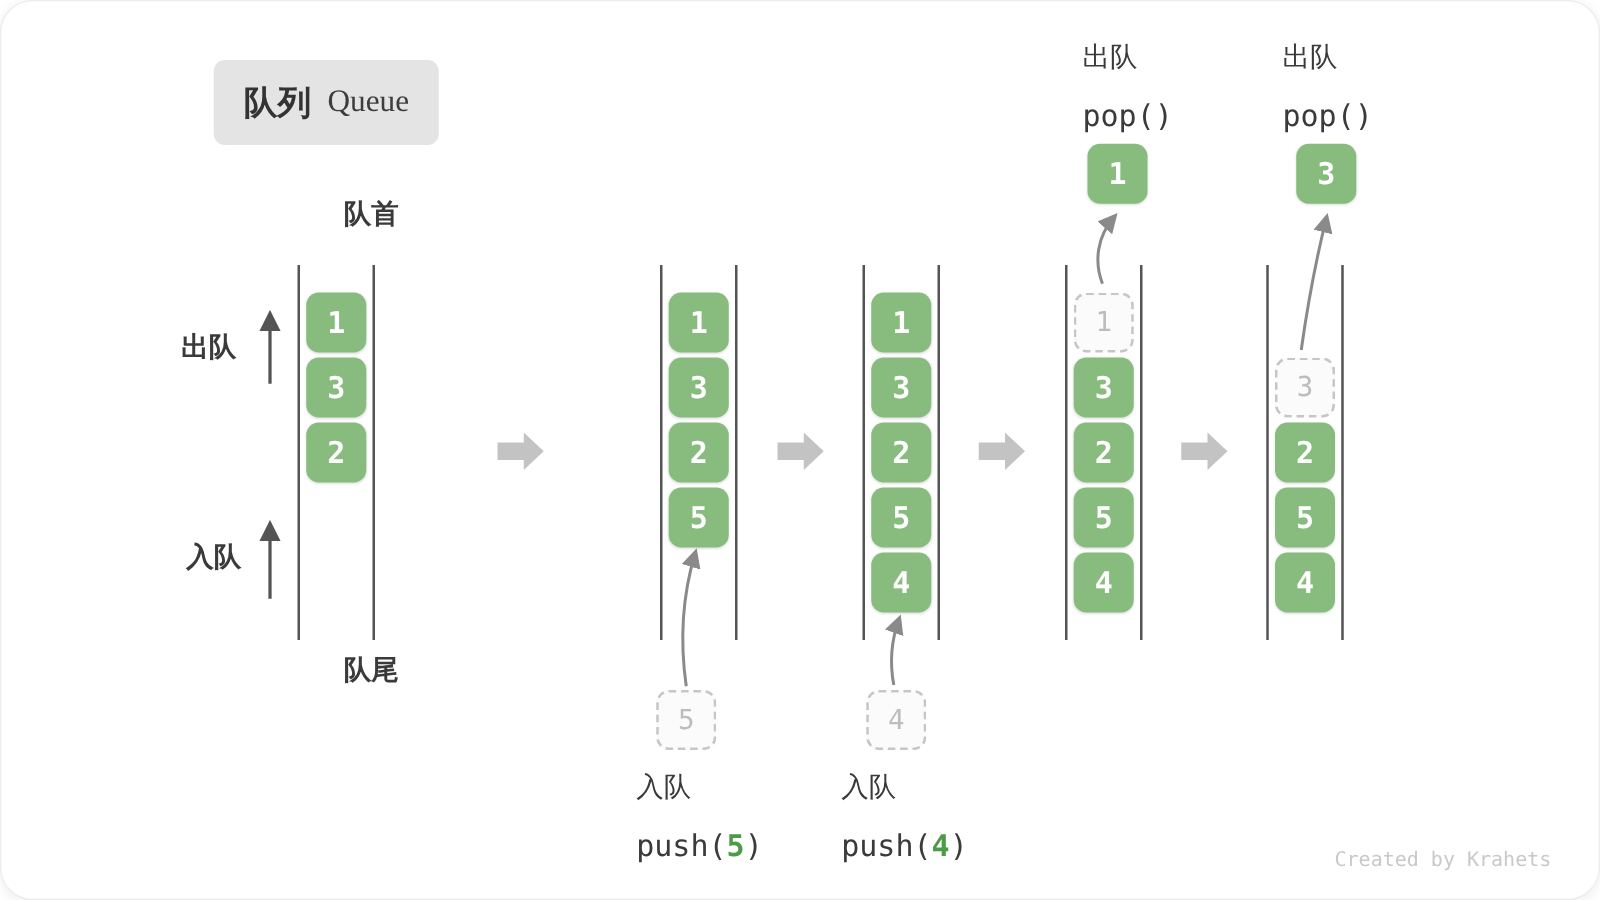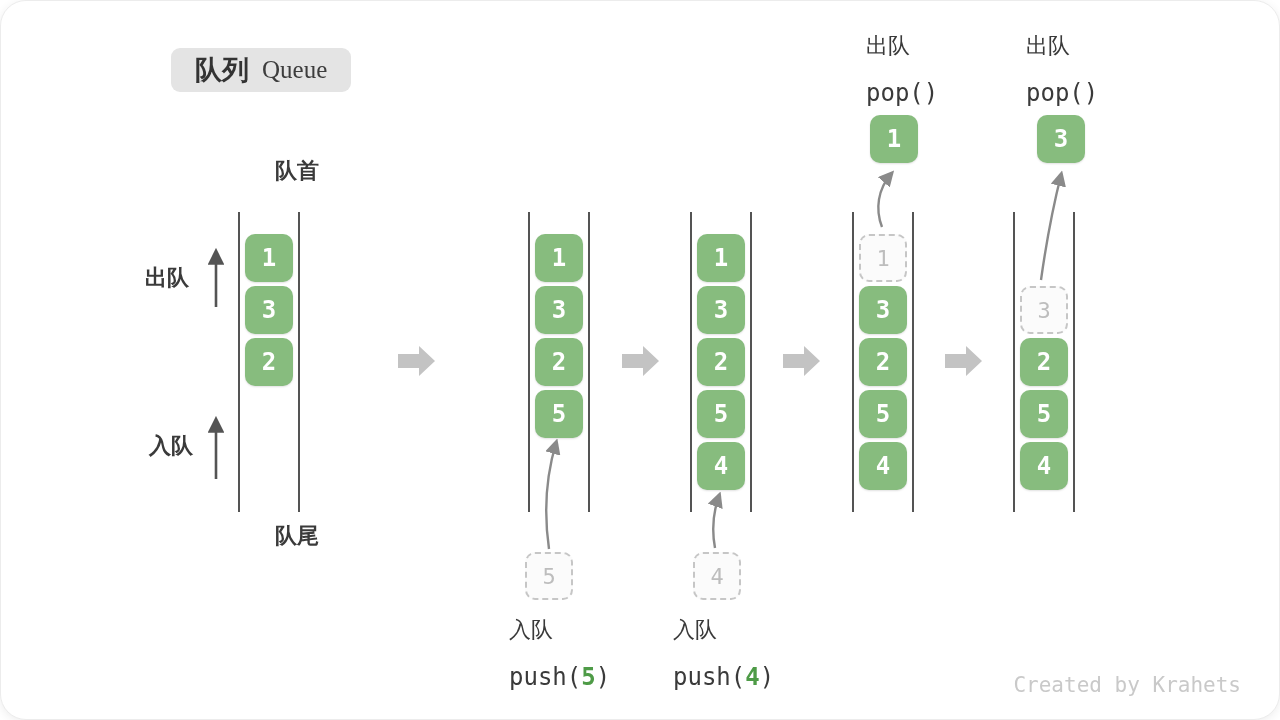--- a/index.html
+++ b/index.html
@@ -17,21 +17,21 @@
   *{box-sizing:border-box;margin:0;padding:0;}
   html,body{background:#fff;}
   .canvas{
     position:relative;width:1280px;height:720px;background:#fff;
     border-radius:26px;border:1px solid #ececec;
     box-shadow:0 2px 10px rgba(0,0,0,.07);
     overflow:hidden;
     font-family:"Liberation Sans",sans-serif;
   }
   .badge{
-    position:absolute;left:170px;top:47px;height:44px;
+    position:absolute;left:170px;top:47px;height:68px;
     background:var(--badge-bg);border-radius:9px;
     display:flex;align-items:center;gap:13px;padding:0 24px;
   }
   .badge .zh{font-size:27px;font-weight:700;color:#333;}
   .badge .en{font-family:Liberation Serif, serif;font-size:25px;color:#3d3d3d;}
 
   .lbl{position:absolute;color:var(--text-dark);font-size:22px;font-weight:700;}
   .center100{width:100px;text-align:right;}
 
   .q{
@@ -58,21 +58,21 @@
   .op-code{font-family:"DejaVu Sans Mono",monospace;font-size:24px;color:var(--text-dark);margin-top:15px;}
   .op-code .arg{color:var(--arg-green);font-weight:700;}
 
   svg.abs{position:absolute;overflow:visible;}
   .curve{fill:none;stroke:var(--curve-arrow);stroke-width:2.4;}
   .vline{stroke:var(--line-dark);stroke-width:2.6;}
   .blockarrow{fill:var(--block-arrow);}
 
   .watermark{
     position:absolute;right:38px;bottom:22px;
-    font-family:"DejaVu Sans Mono",monospace;font-size:21px;color:var(--watermark-gray);
+    font-family:"DejaVu Sans Mono",monospace;font-size:16px;color:var(--watermark-gray);
   }
 </style>
 </head>
 <body>
 
 <div class="canvas">
 
   <svg width="0" height="0" style="position:absolute">
     <defs>
       <marker id="ah" viewBox="0 0 10 10" refX="7" refY="5" markerWidth="6.5" markerHeight="6.5" orient="auto">

